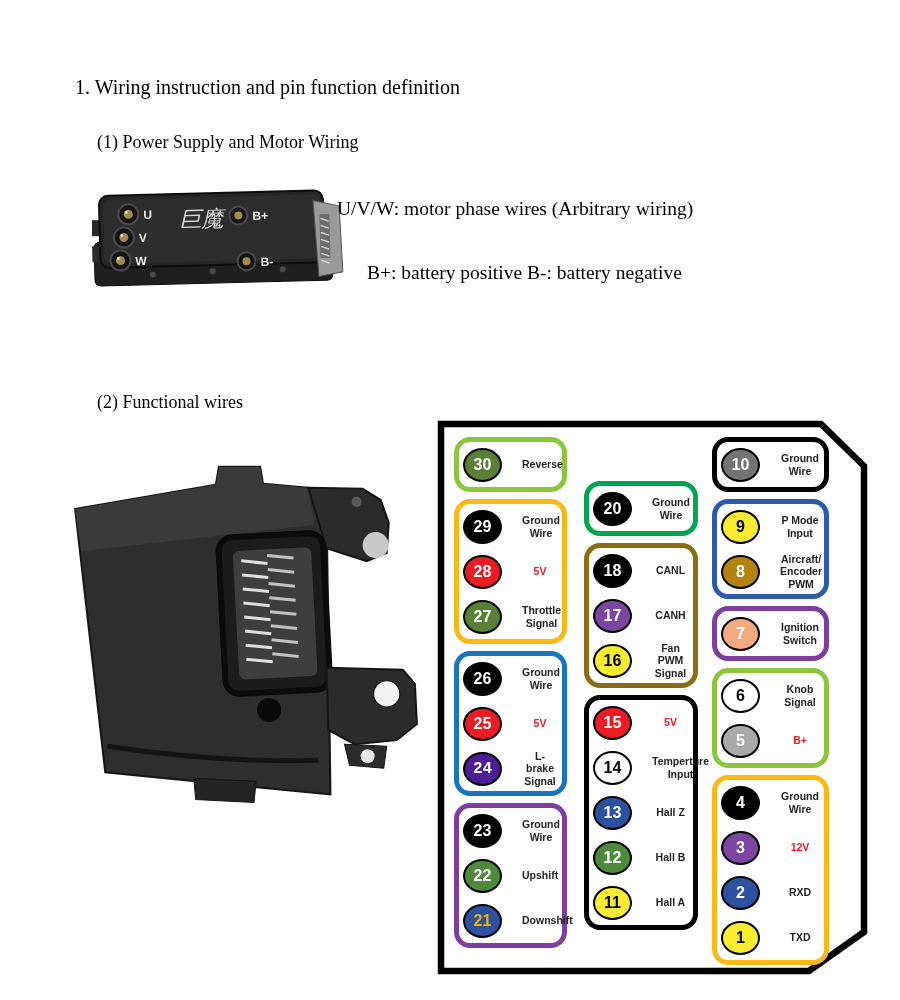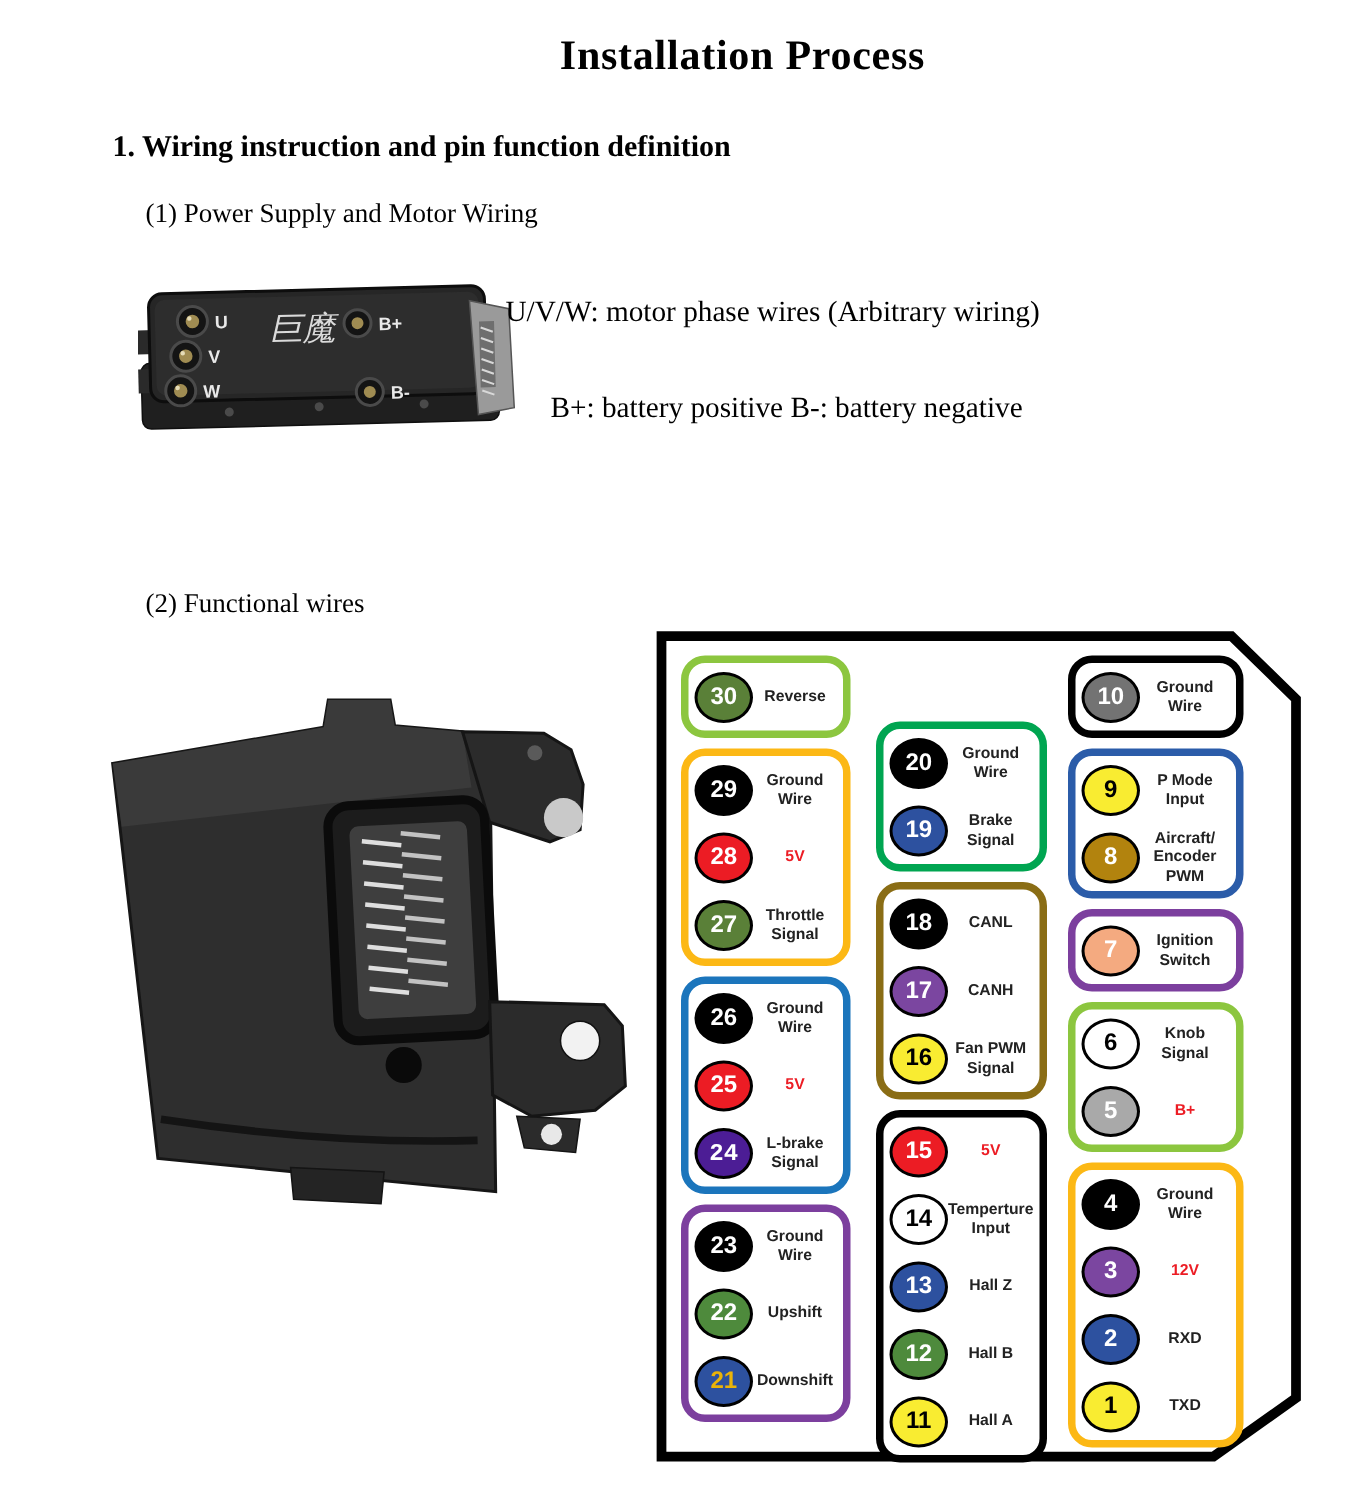--- a/index.html
+++ b/index.html
@@ -1,55 +1,54 @@
 <!DOCTYPE html>
 <html><head>
 <meta charset="utf-8">
 <style>
   html,body{margin:0;padding:0;background:#fff;}
   .page{position:relative;width:900px;height:1000px;background:#fff;overflow:hidden;
         font-family:"Liberation Serif",serif;color:#000;}
 
   .page-title{position:absolute;left:90px;right:0;top:22px;text-align:center;
         font-size:28px;font-weight:bold;letter-spacing:.5px;}
-  .section-heading{position:absolute;left:75px;top:87px;font-size:20px;font-weight:bold;}
+  .section-heading{position:absolute;left:75px;top:76px;font-size:20px;font-weight:normal;}
   .sub-heading{position:absolute;font-size:18px;}
   .sub1{left:97px;top:132px;}
   .sub2{left:97px;top:392px;}
   .note{position:absolute;font-size:19.5px;}
   .note1{left:337px;top:198px;}
   .note2{left:367px;top:262px;}
 
   .photo{position:absolute;}
   .photo-controller{left:92px;top:181px;width:252px;height:122px;}
   .photo-housing{left:55px;top:425px;width:382px;height:385px;}
 
   
   .pin-diagram{position:absolute;left:437px;top:420px;width:431px;height:556px;}
   .pin-outline{position:absolute;left:0;top:0;width:100%;height:100%;}
   .pin-col{position:absolute;top:17px;display:flex;flex-direction:column;gap:7px;}
   .pin-col0{left:17px;width:113px;}
   .pin-col1{left:147px;width:114px;}
   .pin-col2{left:275px;width:117px;}
   .pin-group{border:5px solid #000;border-radius:16px;background:#fff;
         display:flex;flex-direction:column;justify-content:space-evenly;}
-  .pin-row{height:45px;display:flex;align-items:center;padding:0 4px;gap:0;}
+  .pin-row{height:45px;display:flex;align-items:center;padding:0 4px;gap:20px;}
   .pin-circle{flex:none;width:35px;height:30px;border:2px solid #000;border-radius:50%;
         display:flex;align-items:center;justify-content:center;
         font-family:"Liberation Sans",sans-serif;font-weight:bold;font-size:16px;}
   .pin-label{flex:1;text-align:center;font-family:"Liberation Sans",sans-serif;
         font-size:10.5px;font-weight:bold;line-height:1.15;white-space:pre-line;color:#222;}
   .cjk{font-family:"DejaVu Sans","Liberation Serif",sans-serif;}
 </style>
 </head>
 <body>
 
 <div class="page">
 
-  <div class="page-title">Installation Process</div>
   <div class="section-heading">1.  Wiring instruction and pin function definition</div>
   <div class="sub-heading sub1">(1) Power Supply and Motor Wiring</div>
 
   <svg class="photo photo-controller" viewBox="0 0 252 122">
     <g transform="rotate(-1.5 126 60)">
       <rect x="2" y="58" width="238" height="44" rx="6" fill="#1f1f1f" stroke="#0f0f0f"></rect>
       <rect x="0" y="36" width="12" height="16" fill="#2a2a2a"></rect>
       <rect x="0" y="62" width="12" height="16" fill="#2a2a2a"></rect>
       <rect x="8" y="12" width="224" height="72" rx="9" fill="#262626" stroke="#0d0d0d" stroke-width="2"></rect>
       <rect x="12" y="16" width="216" height="64" rx="7" fill="#2d2d2d"></rect>
@@ -185,24 +184,20 @@
           </div>
         </div>
       </div>
     <div class="pin-col pin-col1">
         <div class="pin-group" style="border-color: rgb(0, 165, 81); margin-top: 44px;">
           <div class="pin-row">
             <span class="pin-circle" style="background: rgb(0, 0, 0); color: rgb(255, 255, 255);">20</span>
             <span class="pin-label">Ground
 Wire</span>
           </div>
-          <div class="pin-row">
-            <span class="pin-circle" style="background: rgb(45, 81, 159); color: rgb(255, 255, 255);">19</span>
-            <span class="pin-label">Brake Signal</span>
-          </div>
         </div>
         <div class="pin-group" style="border-color: rgb(138, 109, 21);">
           <div class="pin-row">
             <span class="pin-circle" style="background: rgb(0, 0, 0); color: rgb(255, 255, 255);">18</span>
             <span class="pin-label">CANL</span>
           </div>
           <div class="pin-row">
             <span class="pin-circle" style="background: rgb(123, 70, 160); color: rgb(255, 255, 255);">17</span>
             <span class="pin-label">CANH</span>
           </div>

